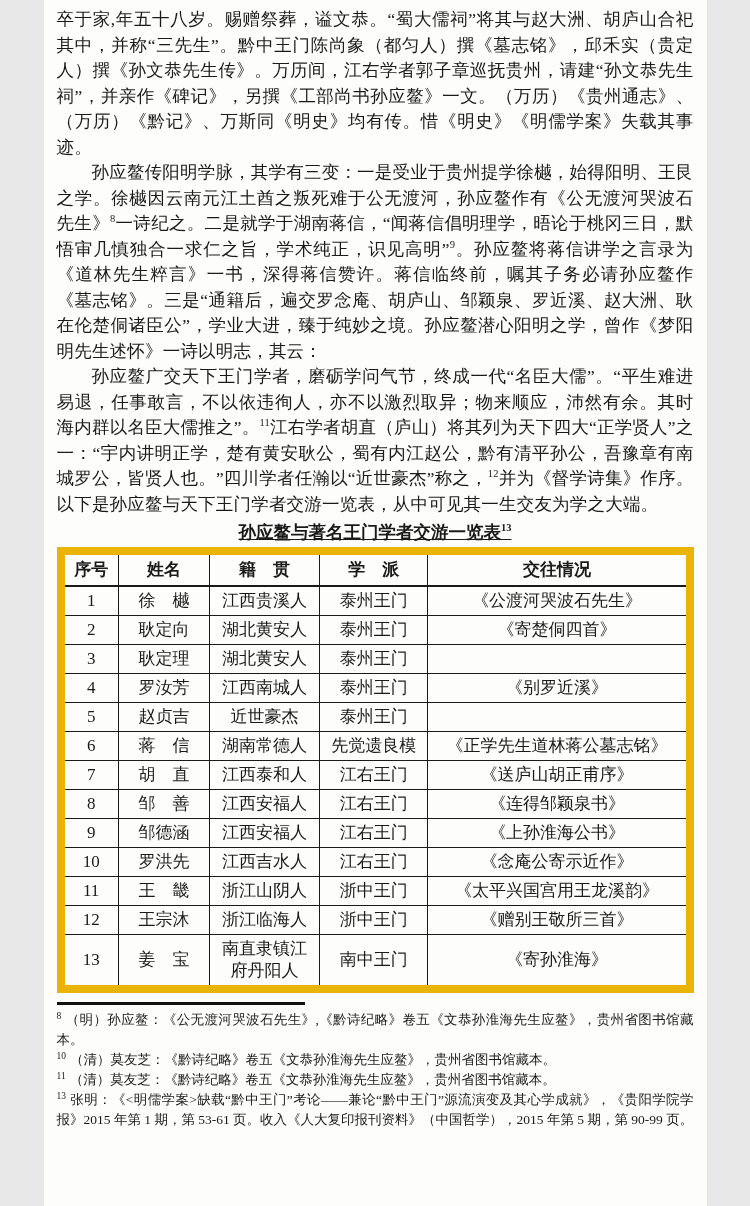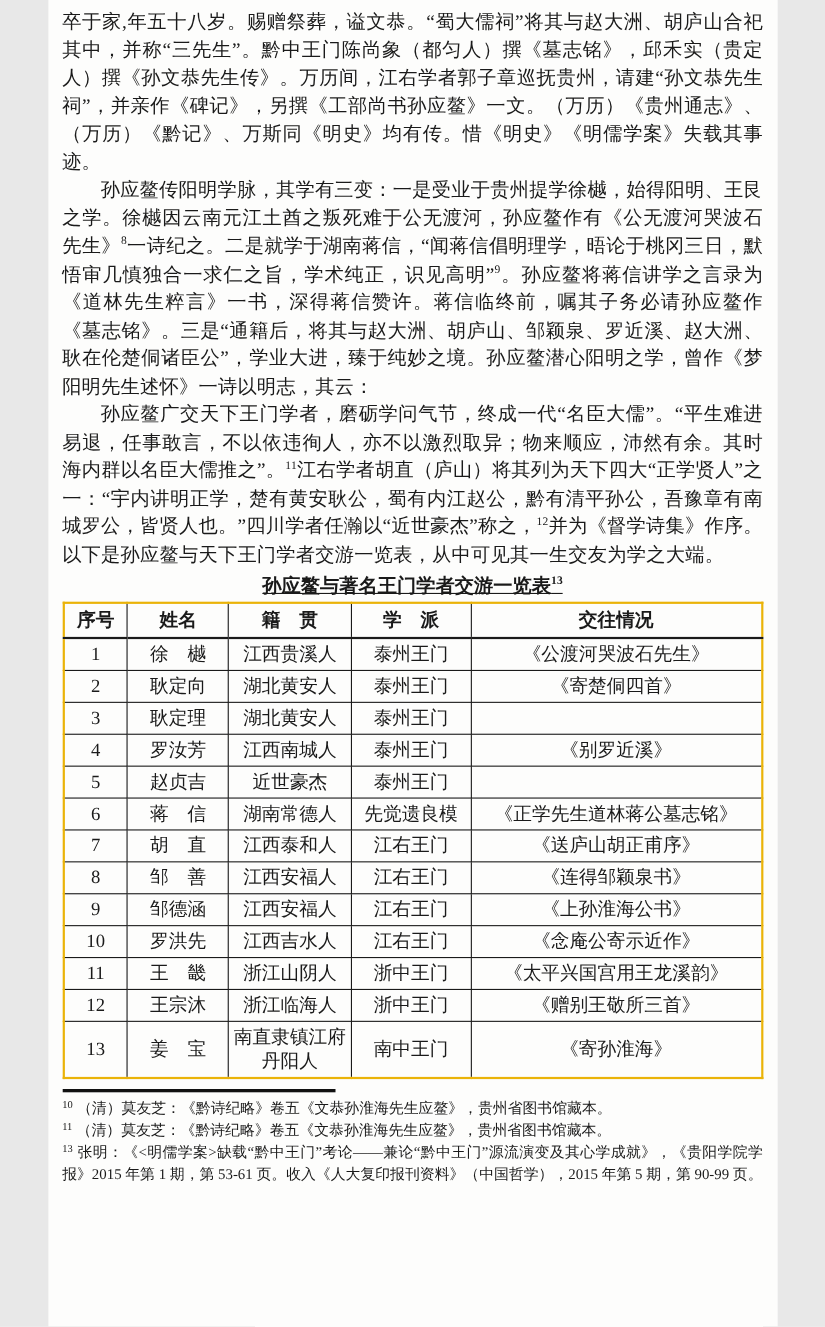--- a/index.html
+++ b/index.html
@@ -40,21 +40,21 @@
     font-weight: bold;
     font-size: 17.5px;
     line-height: 24px;
     margin: 3px 0 3px 0;
     text-decoration: underline;
   }
   table.scholars {
     width: 100%;
     border-collapse: collapse;
     table-layout: fixed;
-    border: 2px solid #eab308;
+    border: 8px solid #eab308;
   }
   table.scholars th, table.scholars td {
     border: 1px solid #1a1a1a;
     text-align: center;
     vertical-align: middle;
     font-size: 17px;
     line-height: 22px;
     padding: 3px 4px;
     overflow: hidden;
   }
@@ -78,21 +78,21 @@
   }
   .footnote sup { font-size: 9.5px; margin-right: 4px; }
 </style>
 </head>
 <body>
 
 <div class="page">
 
   <div>
       <p class="para"><span>卒于家,年五十八岁。赐赠祭葬，谥文恭。“蜀大儒祠”将其与赵大洲、胡庐山合祀其中，并称“三先生”。黔中王门陈尚象（都匀人）撰《墓志铭》，邱禾实（贵定人）撰《孙文恭先生传》。万历间，江右学者郭子章巡抚贵州，请建“孙文恭先生祠”，并亲作《碑记》，另撰《工部尚书孙应鳌》一文。（万历）《贵州通志》、（万历）《黔记》、万斯同《明史》均有传。惜《明史》《明儒学案》失载其事迹。</span></p>
-      <p class="para indent"><span>孙应鳌传阳明学脉，其学有三变：一是受业于贵州提学徐樾，始得阳明、王艮之学。徐樾因云南元江土酋之叛死难于公无渡河，孙应鳌作有《公无渡河哭波石先生》</span><sup>8</sup><span>一诗纪之。二是就学于湖南蒋信，“闻蒋信倡明理学，晤论于桃冈三日，默悟审几慎独合一求仁之旨，学术纯正，识见高明”</span><sup>9</sup><span>。孙应鳌将蒋信讲学之言录为《道林先生粹言》一书，深得蒋信赞许。蒋信临终前，嘱其子务必请孙应鳌作《墓志铭》。三是“通籍后，将其与赵大洲、胡庐山、邹颖泉、罗近溪、赵大洲、耿在伦楚侗诸臣公”，学业大进，臻于纯妙之境。孙应鳌潜心阳明之学，曾作《梦阳明先生述怀》一诗以明志，其云：</span></p>
+      <p class="para indent"><span>孙应鳌传阳明学脉，其学有三变：一是受业于贵州提学徐樾，始得阳明、王艮之学。徐樾因云南元江土酋之叛死难于公无渡河，孙应鳌作有《公无渡河哭波石先生》</span><sup>8</sup><span>一诗纪之。二是就学于湖南蒋信，“闻蒋信倡明理学，晤论于桃冈三日，默悟审几慎独合一求仁之旨，学术纯正，识见高明”</span><sup>9</sup><span>。孙应鳌将蒋信讲学之言录为《道林先生粹言》一书，深得蒋信赞许。蒋信临终前，嘱其子务必请孙应鳌作《墓志铭》。三是“通籍后，遍交罗念庵、胡庐山、邹颖泉、罗近溪、赵大洲、耿在伦楚侗诸臣公”，学业大进，臻于纯妙之境。孙应鳌潜心阳明之学，曾作《梦阳明先生述怀》一诗以明志，其云：</span></p>
     </div>
 
 
   <div>
       <p class="para indent"><span>孙应鳌广交天下王门学者，磨砺学问气节，终成一代“名臣大儒”。“平生难进易退，任事敢言，不以依违徇人，亦不以激烈取异；物来顺应，沛然有余。其时海内群以名臣大儒推之”。</span><sup>11</sup><span>江右学者胡直（庐山）将其列为天下四大“正学贤人”之一：“宇内讲明正学，楚有黄安耿公，蜀有内江赵公，黔有清平孙公，吾豫章有南城罗公，皆贤人也。”四川学者任瀚以“近世豪杰”称之，</span><sup>12</sup><span>并为《督学诗集》作序。以下是孙应鳌与天下王门学者交游一览表，从中可见其一生交友为学之大端。</span></p>
     </div>
 
   <div class="table-title"><span>孙应鳌与著名王门学者交游一览表</span><sup>13</sup></div>
 
   <table class="scholars">
@@ -203,19 +203,20 @@
           <td>南直隶镇江府丹阳人</td>
           <td>南中王门</td>
           <td>《寄孙淮海》</td>
         </tr>
       </tbody>
   </table>
 
   <div class="footnotes">
     <div class="fn-rule"></div>
     <div>
+        <p class="footnote"><sup>8</sup><span>（明）孙应鳌：《公无渡河哭波石先生》,《黔诗纪略》卷五《文恭孙淮海先生应鳌》，贵州省图书馆藏本。</span></p>
         <p class="footnote"><sup>10</sup><span>（清）莫友芝：《黔诗纪略》卷五《文恭孙淮海先生应鳌》，贵州省图书馆藏本。</span></p>
         <p class="footnote"><sup>11</sup><span>（清）莫友芝：《黔诗纪略》卷五《文恭孙淮海先生应鳌》，贵州省图书馆藏本。</span></p>
         <p class="footnote"><sup>13</sup><span>张明：《&lt;明儒学案&gt;缺载“黔中王门”考论——兼论“黔中王门”源流演变及其心学成就》，《贵阳学院学报》2015 年第 1 期，第 53-61 页。收入《人大复印报刊资料》（中国哲学），2015 年第 5 期，第 90-99 页。</span></p>
       </div>
   </div>
 
 </div>
 
 </body></html>

